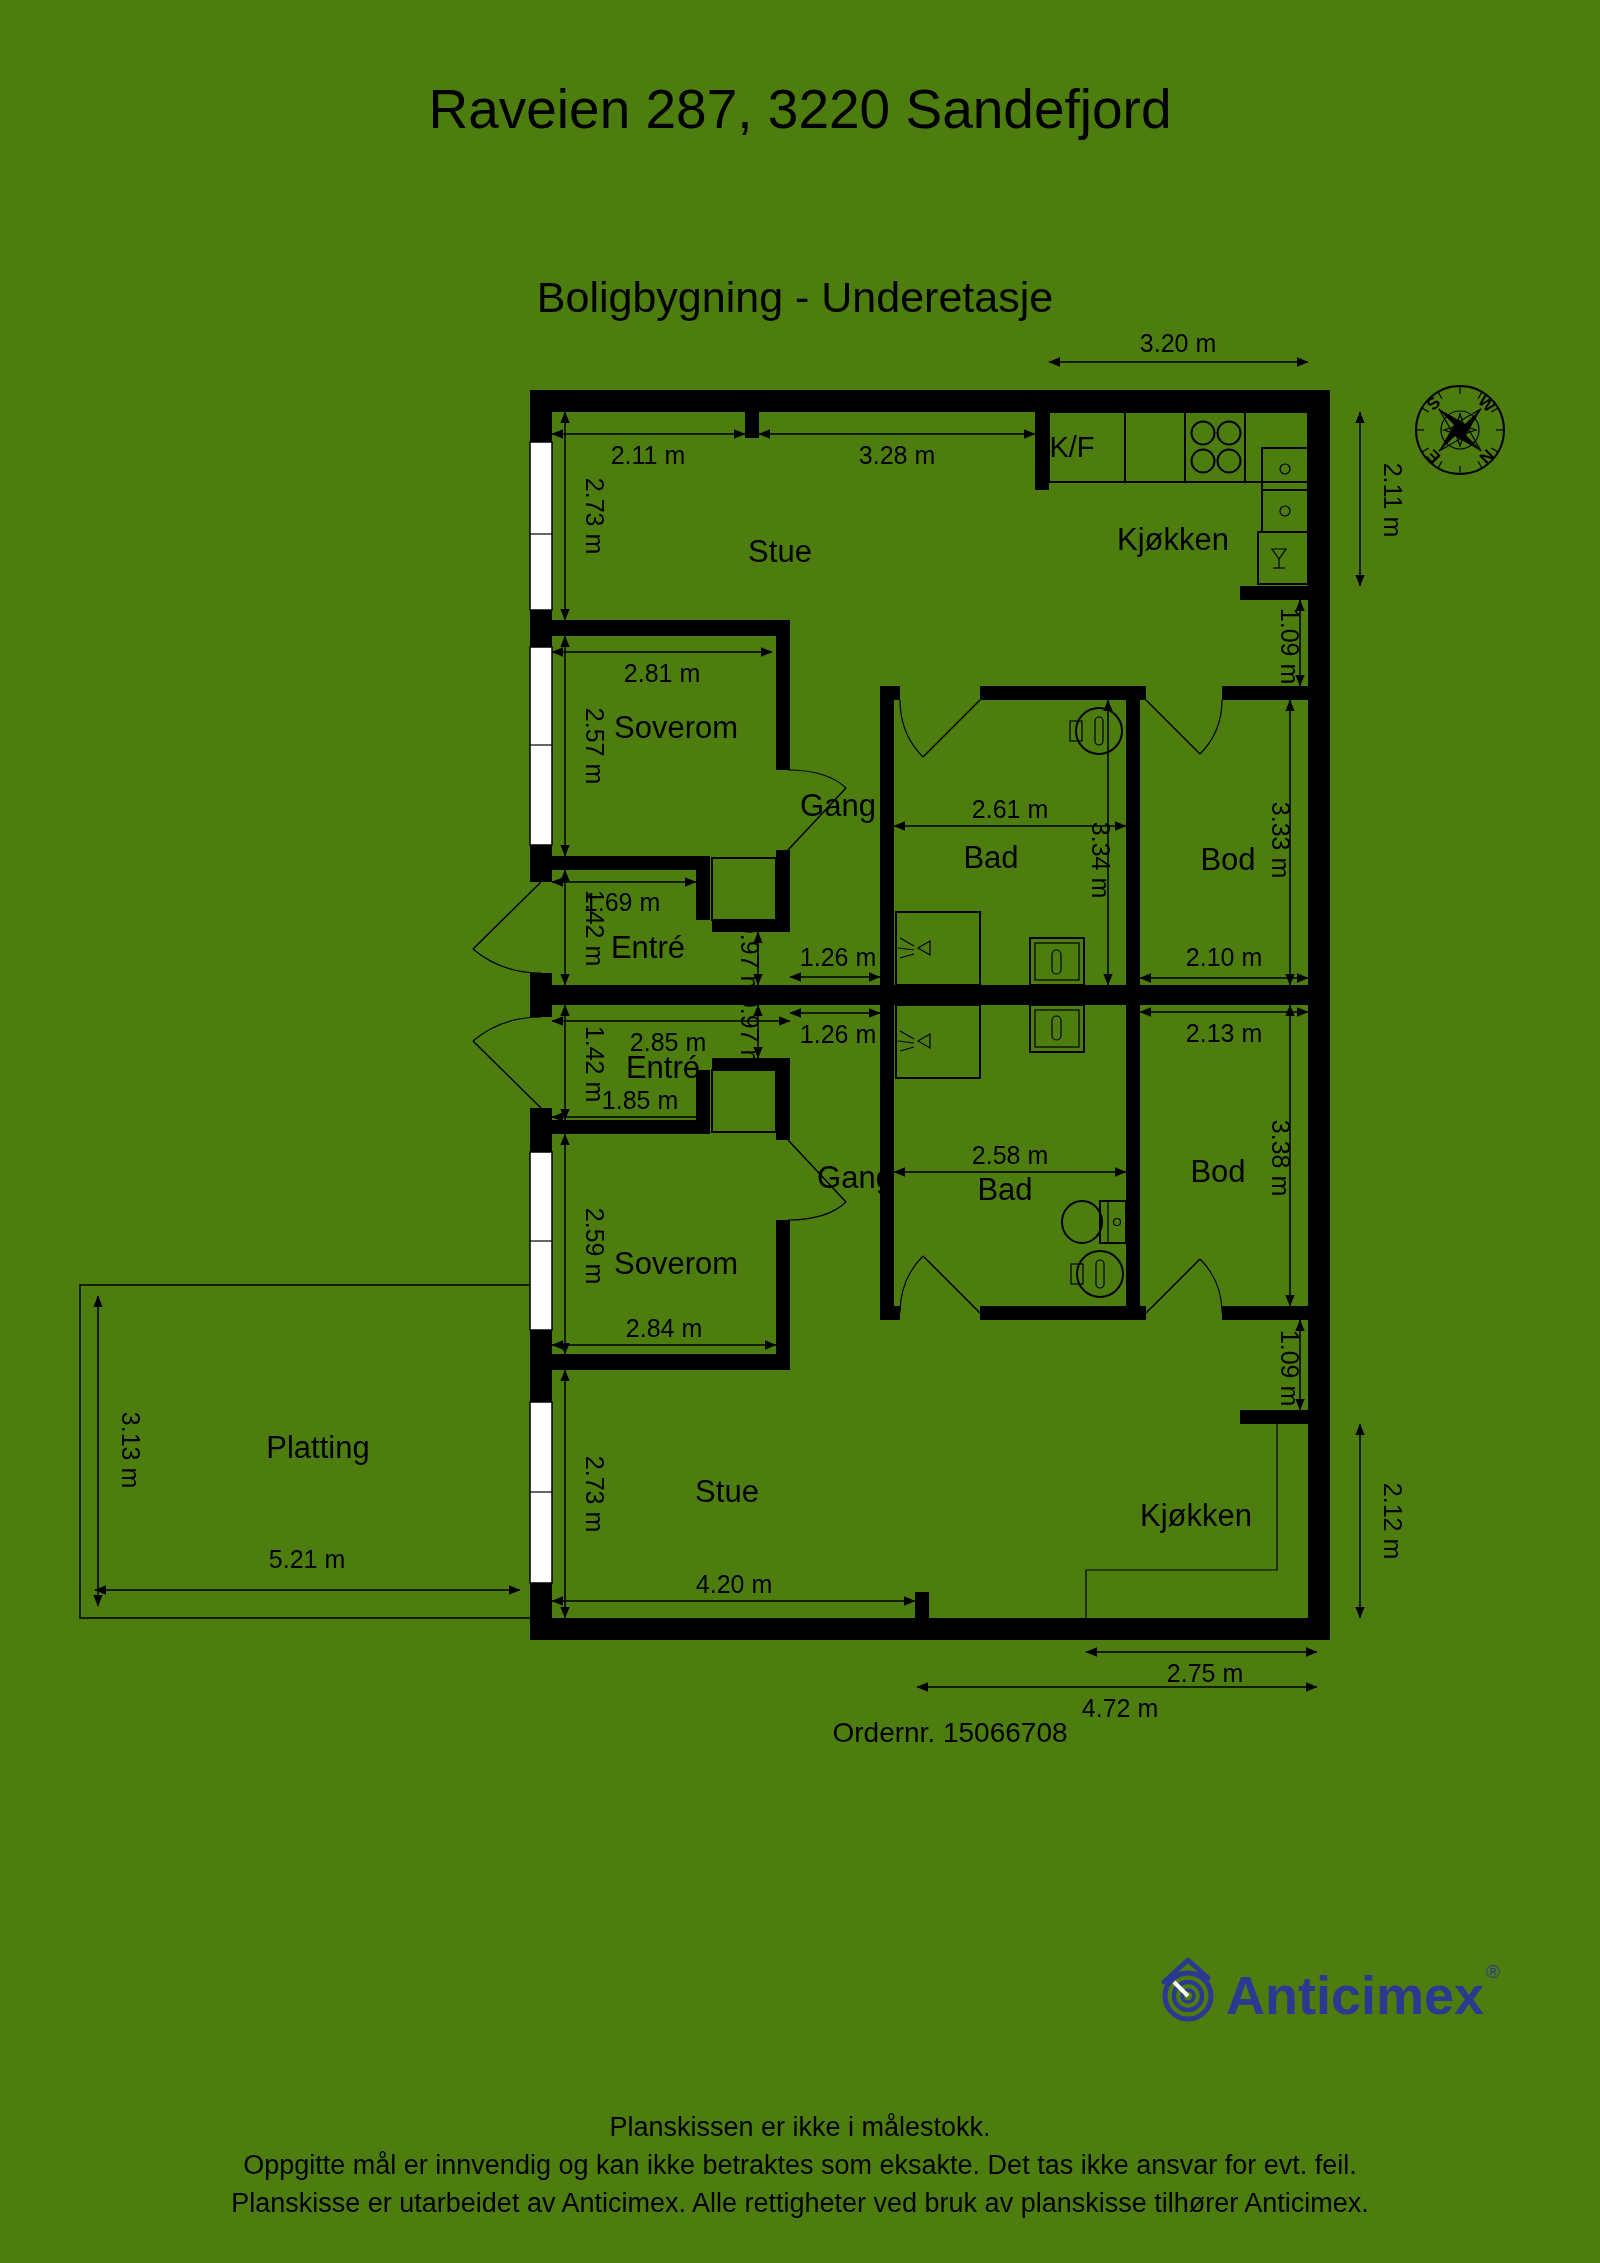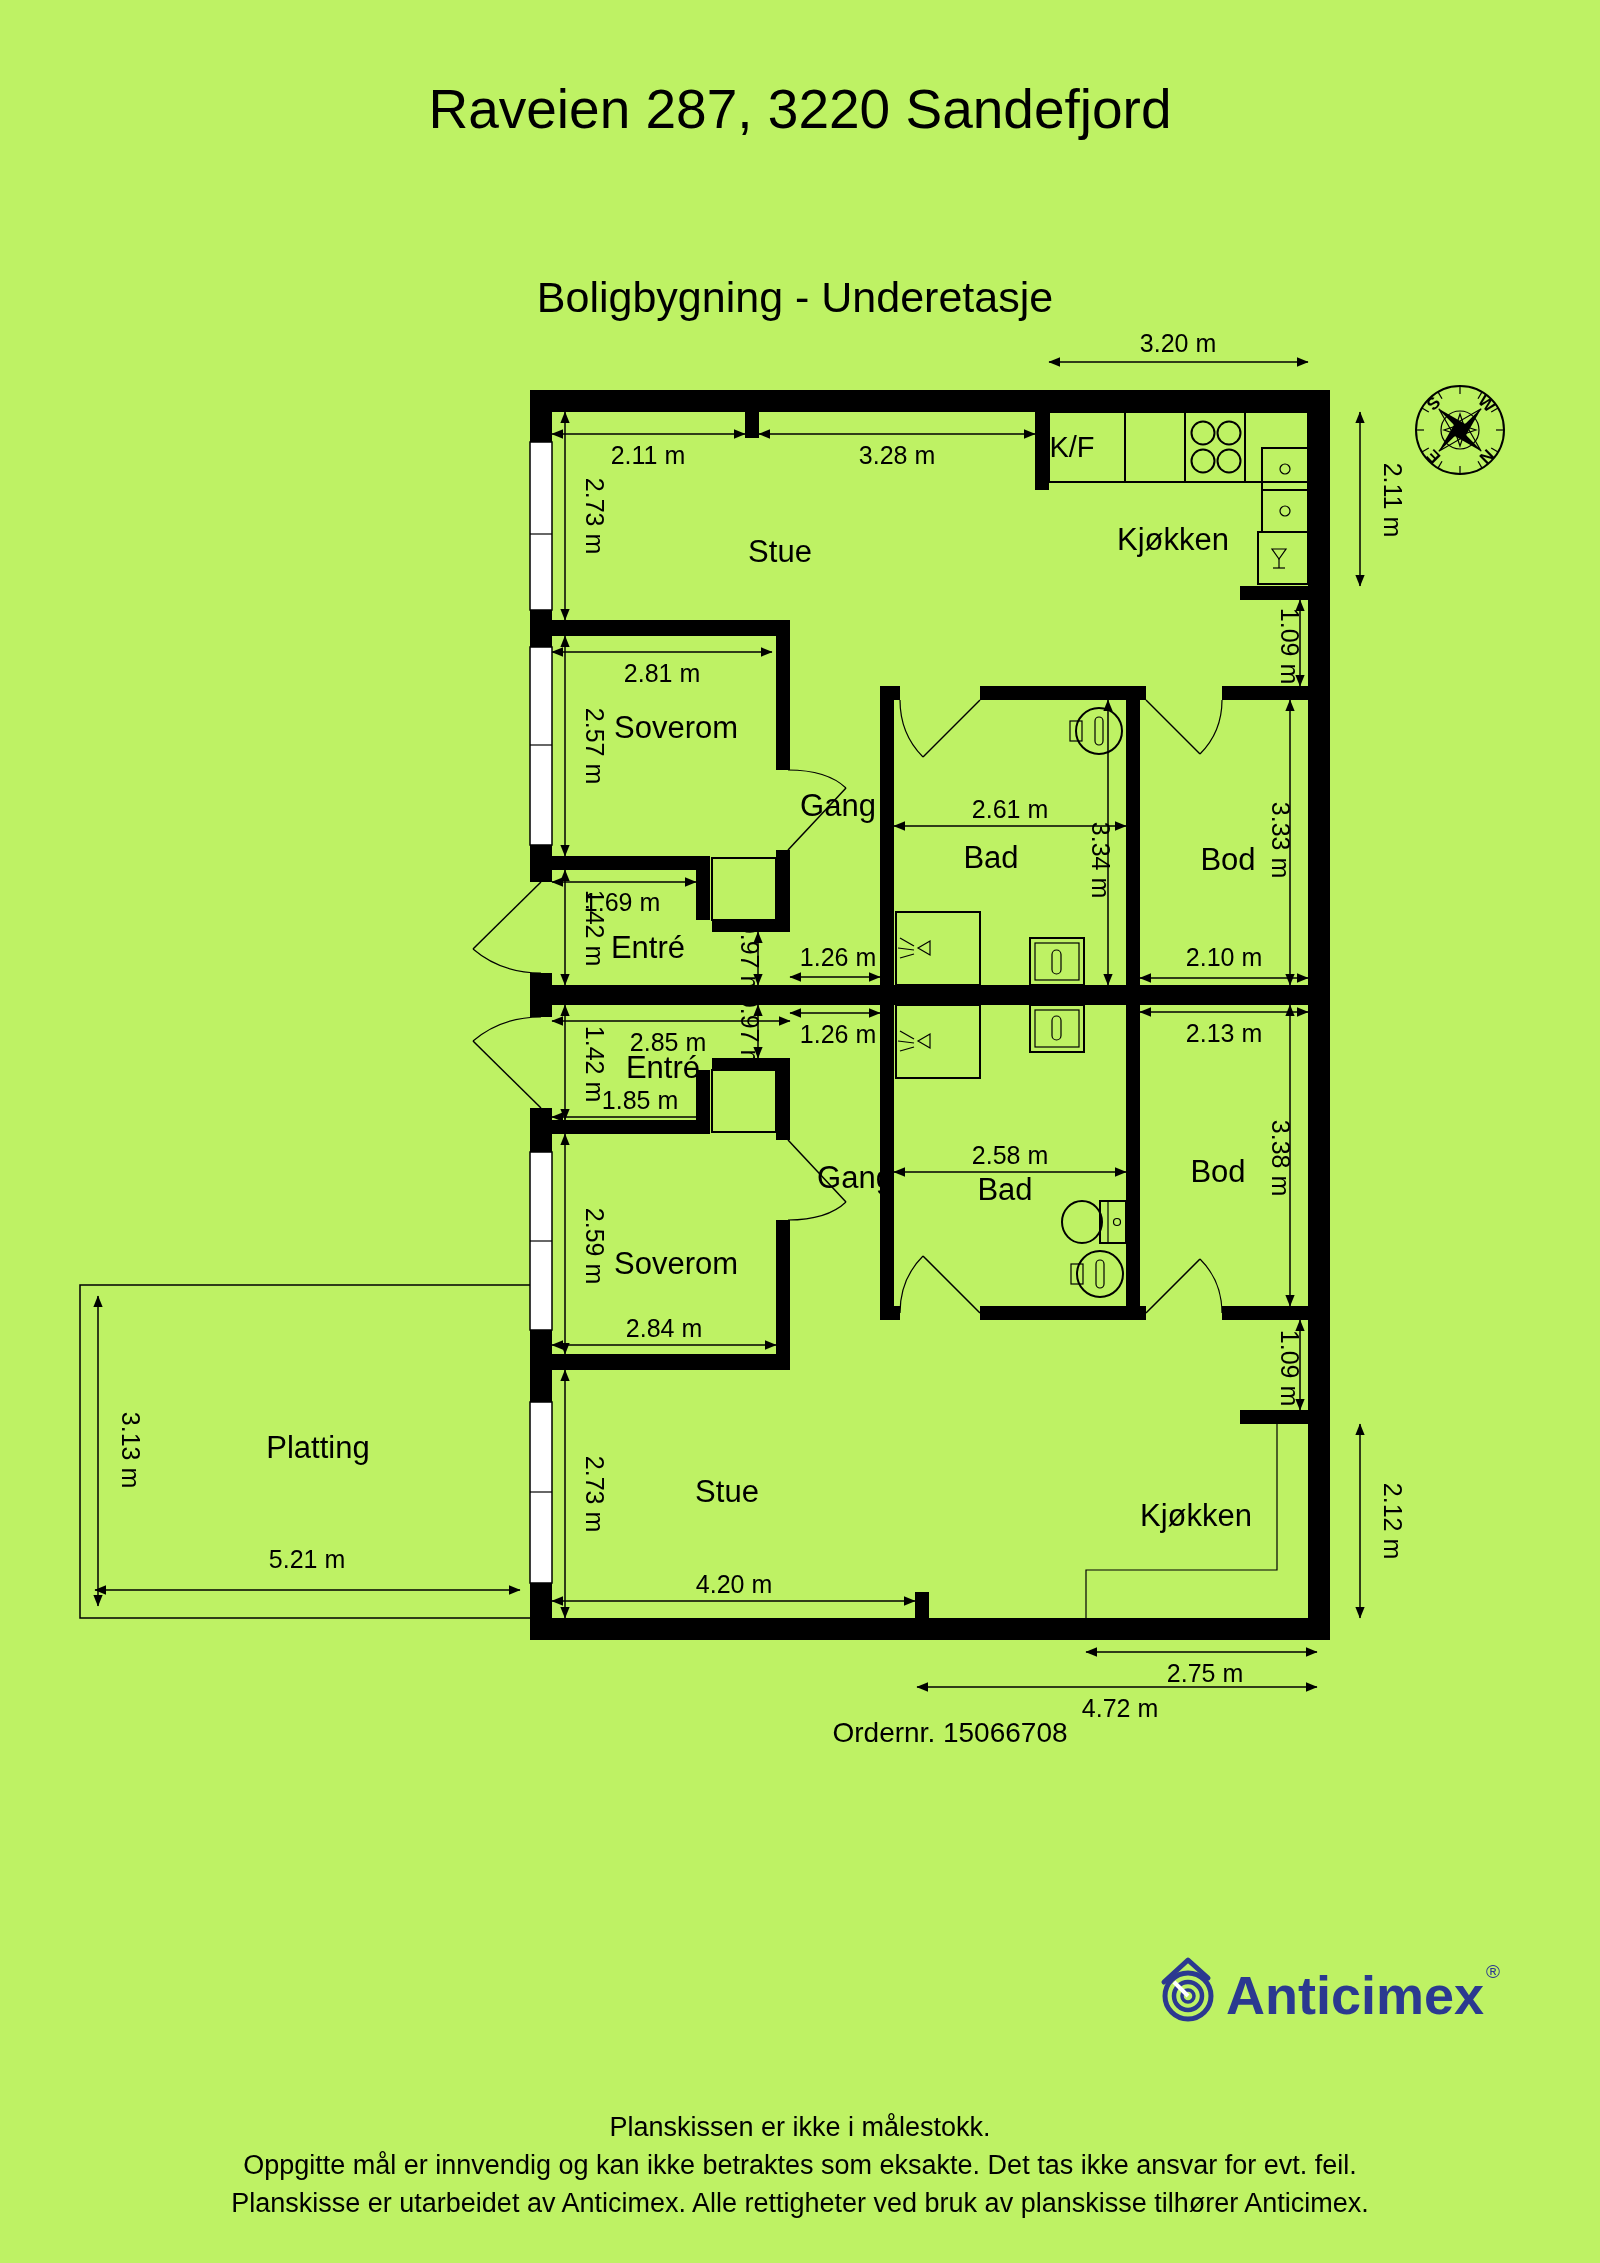--- a/index.html
+++ b/index.html
@@ -1,16 +1,16 @@
 <!DOCTYPE html>
 <html><head>
 <meta charset="utf-8">
 <style>
   html,body{margin:0;padding:0;background:#ffffff;}
-  .page{width:1600px;height:2263px;position:relative;margin:0 auto;background:#bef264;}
+  .page{width:1600px;height:2263px;position:relative;margin:0 auto;background:#4d7c0f;}
   svg.plan{display:block;}
   text{font-family:"Liberation Sans", sans-serif;fill:#000;}
   .title{font-size:55px;}
   .subtitle{font-size:43px;}
   .room{font-size:31px;}
   .dimt{font-size:25px;}
   .kf{font-size:29px;}
   .ord{font-size:28px;}
   .foot{font-size:27px;}
   .mid{text-anchor:middle;}

